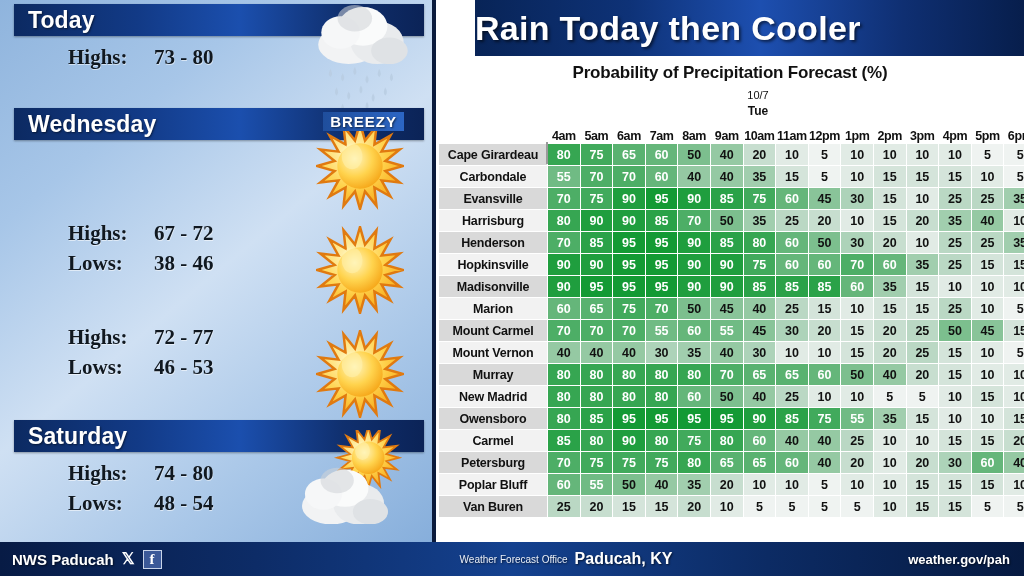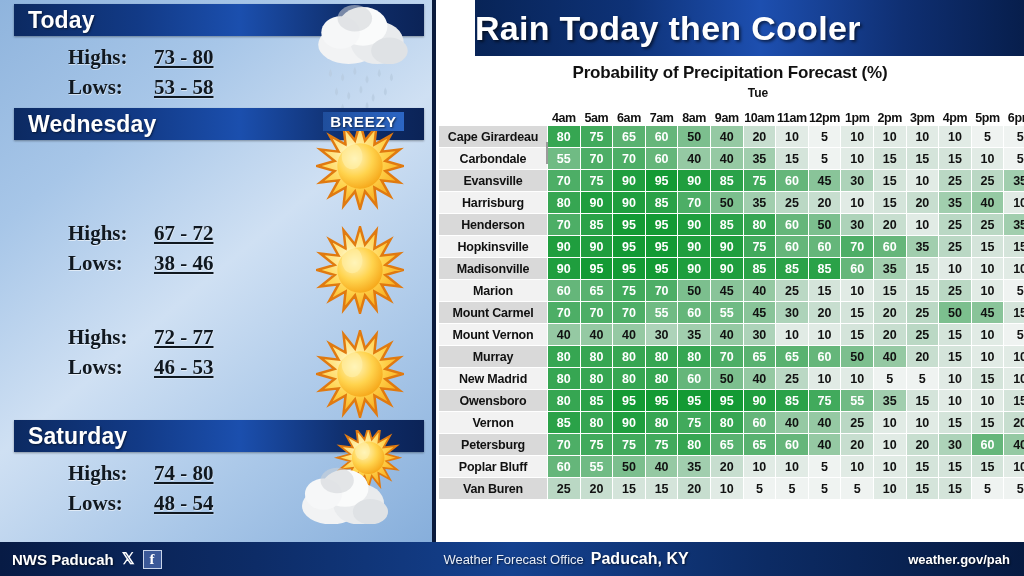--- a/index.html
+++ b/index.html
@@ -39,21 +39,21 @@
   }
   .temps{padding:6px 0 0 20px;}
   .temp-row{
     font-family:"Liberation Serif", serif;
     font-size:21px;font-weight:bold;color:#101820;
     line-height:30px;
     text-shadow:0.5px 0.5px 0px rgba(255,255,255,.55);
     white-space:nowrap;
   }
   .temp-label{display:inline-block;width:86px;margin-left:40px;}
-  .temp-val{display:inline-block;text-decoration:underline;}
+  .temp-val{display:inline-block;}
 
   
   .wx-icon{position:absolute;right:14px;pointer-events:none;}
 
   
   .right-panel{
     position:absolute;left:436px;top:0;width:588px;height:542px;
     background:#ffffff;
   }
   .rp-title{
@@ -113,40 +113,39 @@
   .f-left{display:flex;align-items:center;gap:8px;padding-left:12px;width:330px;}
   .f-left .nws{color:#fff;font-size:15px;font-weight:bold;text-shadow:1px 1px 2px rgba(0,0,0,.6);}
   .x-ico{color:#fff;font-size:16px;font-weight:bold;line-height:1;}
   .fb-ico{
     width:17px;height:17px;background:#3b5998;color:#fff;
     font-family:"Liberation Serif",serif;font-weight:bold;font-size:15px;
     display:flex;align-items:center;justify-content:center;line-height:1;
     border:1px solid #c8d4e8;
   }
   .f-center{flex:1;display:flex;align-items:center;justify-content:center;gap:7px;}
-  .f-center .wfo{color:#e8eef8;font-size:13px;text-shadow:1px 1px 2px rgba(0,0,0,.6);}
+  .f-center .wfo{color:#e8eef8;font-size:10px;text-shadow:1px 1px 2px rgba(0,0,0,.6);}
   .f-center .loc{color:#fff;font-size:16px;font-weight:bold;text-shadow:1px 1px 2px rgba(0,0,0,.6);}
   .f-right{width:220px;text-align:right;padding-right:14px;}
   .f-right span{color:#fff;font-size:13px;font-weight:bold;text-shadow:1px 1px 2px rgba(0,0,0,.6);}
   .divider-edge{position:absolute;left:432px;top:0;width:4px;height:542px;background:#0a1a3c;}
 </style>
 </head>
 <body>
 
 <div id="root">
 
   <div class="left-panel">
     <div class="left-inner" id="day-list">
         <div class="day-block">
           <div class="day-bar">
             <span class="day-name">Today</span>
           </div>
           <div class="temps">
             <div class="temp-row"><span class="temp-label">Highs:</span><span class="temp-val">73 - 80</span></div>
-            <div class="temp-row"><span class="temp-label">Lows:</span><span class="temp-val">53 - 58</span></div>
           </div>
           <div class="wx-icon" style="top: -2px;"><svg width="98" height="120" viewBox="0 0 96 118">
               <g transform="translate(2,0) scale(1)">
                 <ellipse cx="30" cy="42" rx="30" ry="19" fill="#f2f3f4"></ellipse>
                 <ellipse cx="58" cy="40" rx="26" ry="21" fill="#e9ebed"></ellipse>
                 <ellipse cx="44" cy="24" rx="24" ry="19" fill="#fafbfb"></ellipse>
                 <ellipse cx="22" cy="30" rx="19" ry="16" fill="#f6f7f8"></ellipse>
                 <ellipse cx="70" cy="48" rx="18" ry="13" fill="#dfe2e5"></ellipse>
                 <ellipse cx="36" cy="16" rx="17" ry="13" fill="#cfd3d7" opacity=".55"></ellipse>
               </g>
@@ -259,20 +258,21 @@
       </div>
   </div>
   <div class="divider-edge"></div>
 
   <div class="right-panel">
     <div class="rp-title">
       <span>Rain Today then Cooler</span>
     </div>
     <div class="table-wrap">
       <div class="tbl-title">Probability of Precipitation Forecast (%)</div>
+      <div class="date-line">10/7</div>
       <div class="dow-line">Tue</div>
       <div class="vline"></div>
       <table class="pop">
         <thead>
           <tr id="hour-header-row">
             <th class="city-head"></th>
           <th class="hr">4am</th>
               <th class="hr">5am</th>
               <th class="hr">6am</th>
               <th class="hr">7am</th>
@@ -518,21 +518,21 @@
               <td style="background: rgb(42, 162, 72); color: rgb(255, 255, 255);">85</td>
               <td style="background: rgb(65, 170, 92); color: rgb(255, 255, 255);">75</td>
               <td style="background: rgb(112, 187, 132); color: rgb(255, 255, 255);">55</td>
               <td style="background: rgb(161, 206, 174); color: rgb(17, 17, 17);">35</td>
               <td style="background: rgb(212, 228, 218); color: rgb(17, 17, 17);">15</td>
               <td style="background: rgb(225, 235, 229); color: rgb(17, 17, 17);">10</td>
               <td style="background: rgb(225, 235, 229); color: rgb(17, 17, 17);">10</td>
               <td style="background: rgb(212, 228, 218); color: rgb(17, 17, 17);">15</td>
             </tr>
             <tr class="even">
-              <td class="city">Vernon</td>
+              <td class="city">Carmel</td>
               <td style="background: rgb(42, 162, 72); color: rgb(255, 255, 255);">85</td>
               <td style="background: rgb(54, 166, 82); color: rgb(255, 255, 255);">80</td>
               <td style="background: rgb(31, 158, 62); color: rgb(255, 255, 255);">90</td>
               <td style="background: rgb(54, 166, 82); color: rgb(255, 255, 255);">80</td>
               <td style="background: rgb(65, 170, 92); color: rgb(255, 255, 255);">75</td>
               <td style="background: rgb(54, 166, 82); color: rgb(255, 255, 255);">80</td>
               <td style="background: rgb(101, 182, 122); color: rgb(255, 255, 255);">60</td>
               <td style="background: rgb(149, 201, 163); color: rgb(17, 17, 17);">40</td>
               <td style="background: rgb(149, 201, 163); color: rgb(17, 17, 17);">40</td>
               <td style="background: rgb(186, 216, 196); color: rgb(17, 17, 17);">25</td>

